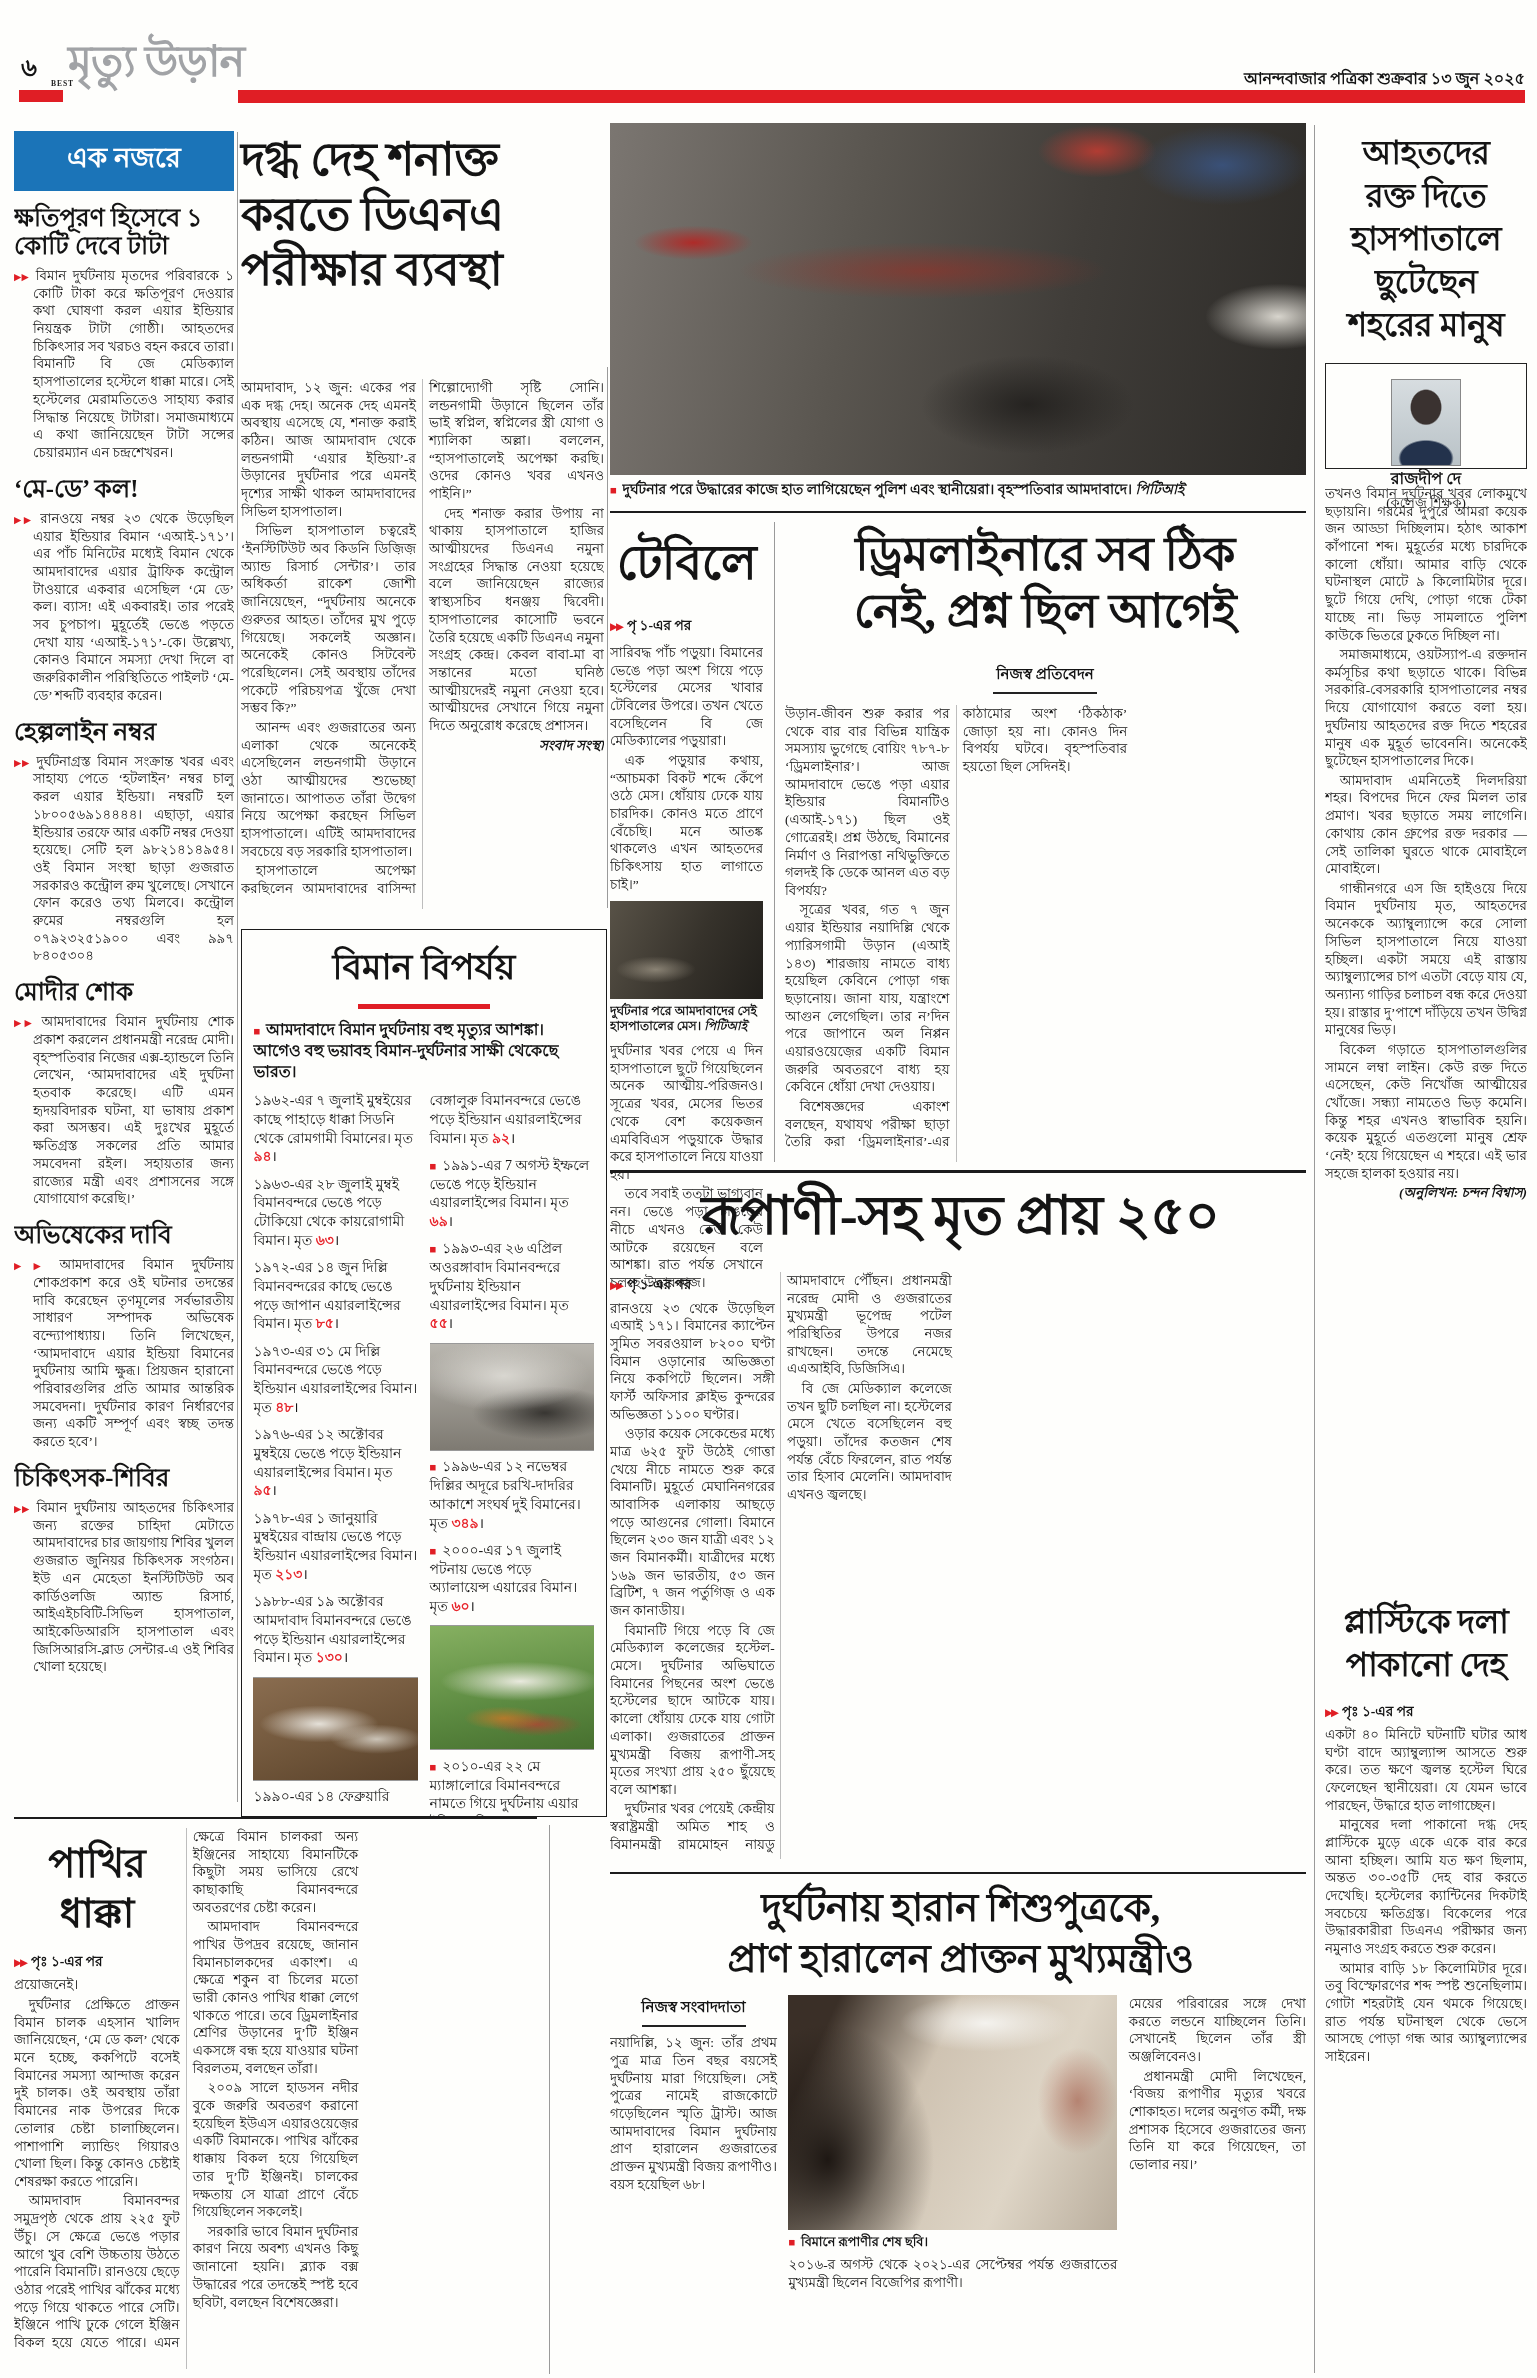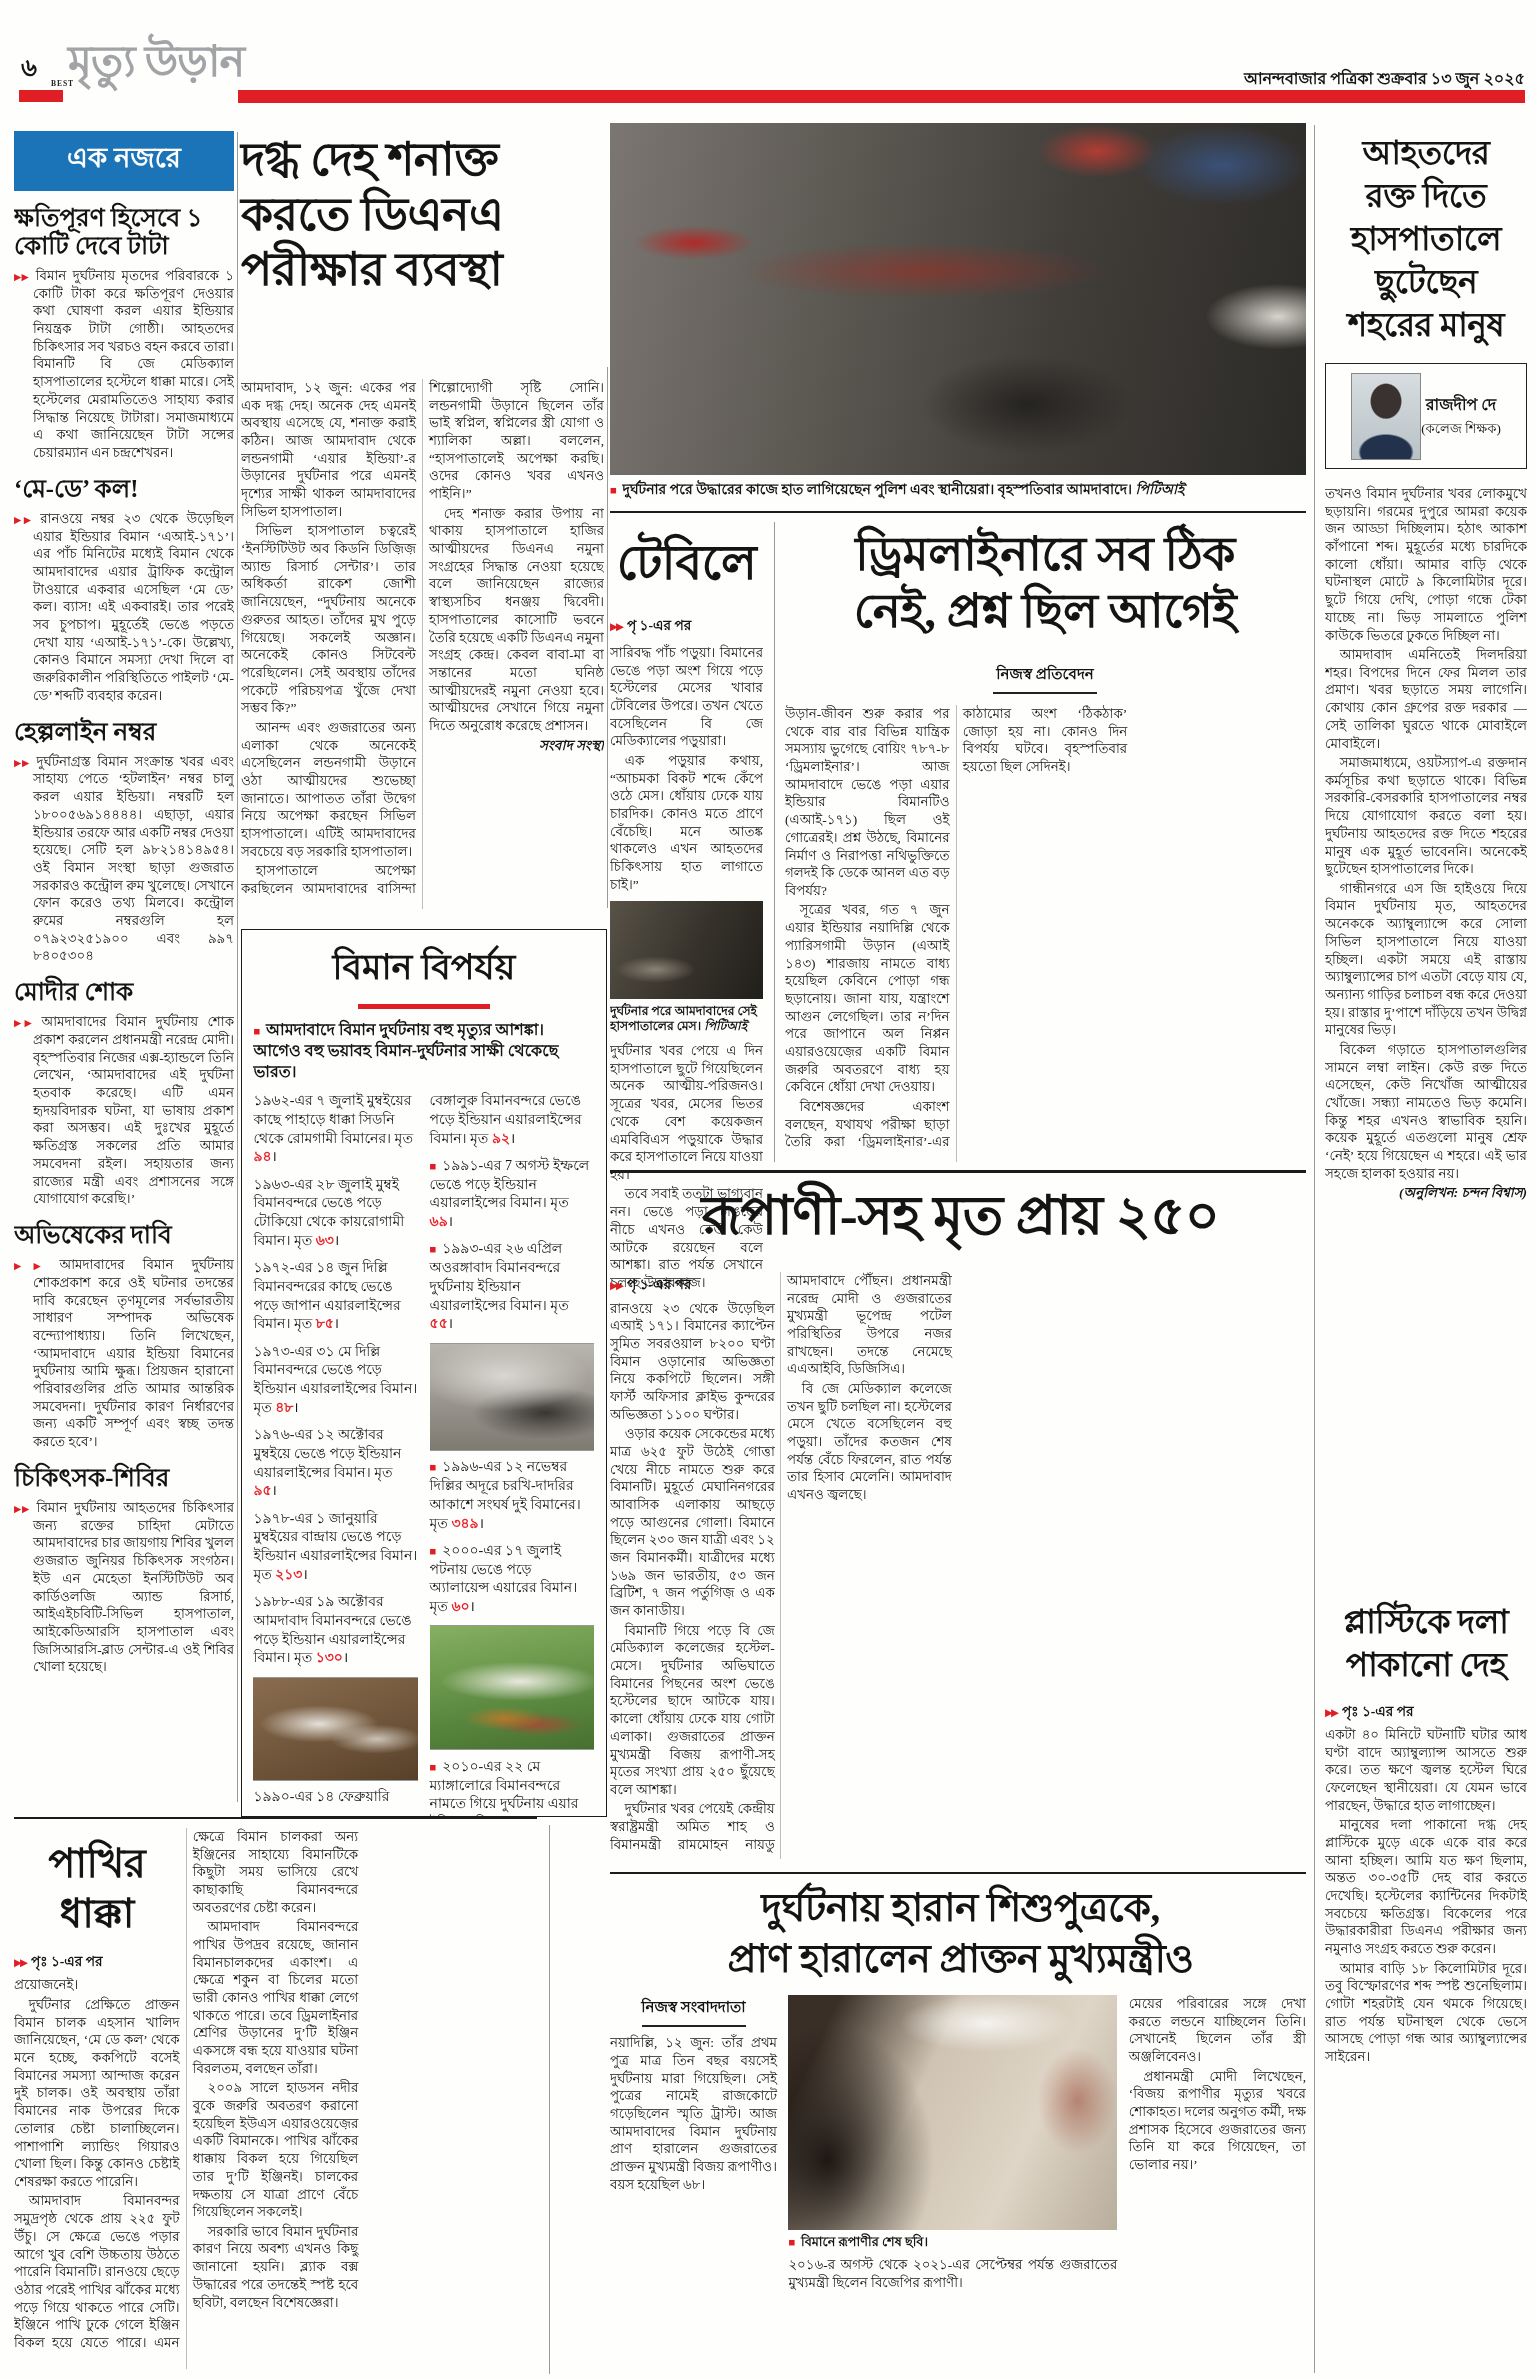--- a/index.html
+++ b/index.html
@@ -98,21 +98,21 @@
   .cbox-title{text-align:center;font-size:35px;font-weight:700;}
   .cbox-redline{width:132px;height:4.7px;background:#e01e25;margin:5.7px auto 11.4px;}
   .cbox-intro{font-size:16px;font-weight:700;line-height:1.3;margin-bottom:9.5px;}
   .cb-cols{display:flex;gap:11.4px;}
   .cb-col{flex:1;font-size:14px;line-height:1.34;}
   .cb-item{margin-bottom:8.5px;}
   .toll{color:#e8252c;font-weight:700;}
   .cb-photo{margin:7.6px 0;border-top:0.9px solid #999;border-bottom:0.9px solid #999;}
 
   
-  .authorbox{border:1.4px solid #222;display:flex;align-items:center;padding:25px;}
+  .authorbox{border:1.4px solid #222;display:flex;align-items:center;padding:15px;flex-direction:column;}
   .authorbox .who{flex:1;text-align:center;}
   .who .nm{font-size:16px;font-weight:700;}
   .who .rl{font-size:13.2px;}
   .sign{display:block;text-align:right;font-style:italic;font-weight:700;}
 </style>
 </head>
 <body>
 
 <div class="page">
 
@@ -307,22 +307,22 @@
   </div>
   <div class="abs authorbox" style="left:1325px;top:363px;width:202px;height:106px;box-sizing:border-box;">
     <div class="photo portrait" style="width:68px;height:85px;flex:none;border:0.9px solid #888;"></div>
     <div class="who">
       <div class="nm">রাজদীপ দে</div>
       <div class="rl">(কলেজ শিক্ষক)</div>
     </div>
   </div>
   <div class="abs bodytxt just hid" style="left:1325px;top:485px;width:202px;height:1098px;">
     <p class="first">তখনও বিমান দুর্ঘটনার খবর লোকমুখে ছড়ায়নি। গরমের দুপুরে আমরা কয়েক জন আড্ডা দিচ্ছিলাম। হঠাৎ আকাশ কাঁপানো শব্দ। মুহূর্তের মধ্যে চারদিকে কালো ধোঁয়া। আমার বাড়ি থেকে ঘটনাস্থল মোটে ৯ কিলোমিটার দূরে। ছুটে গিয়ে দেখি, পোড়া গন্ধে টেকা যাচ্ছে না। ভিড় সামলাতে পুলিশ কাউকে ভিতরে ঢুকতে দিচ্ছিল না।</p>
+    <p>সমাজমাধ্যমে, ওয়টস্যাপ-এ রক্তদান কর্মসূচির কথা ছড়াতে থাকে। বিভিন্ন সরকারি-বেসরকারি হাসপাতালের নম্বর দিয়ে যোগাযোগ করতে বলা হয়। দুর্ঘটনায় আহতদের রক্ত দিতে শহরের মানুষ এক মুহূর্ত ভাবেননি। অনেকেই ছুটেছেন হাসপাতালের দিকে।</p>
     <p>আমদাবাদ এমনিতেই দিলদরিয়া শহর। বিপদের দিনে ফের মিলল তার প্রমাণ। খবর ছড়াতে সময় লাগেনি। কোথায় কোন গ্রুপের রক্ত দরকার — সেই তালিকা ঘুরতে থাকে মোবাইলে মোবাইলে।</p>
-    <p>সমাজমাধ্যমে, ওয়টস্যাপ-এ রক্তদান কর্মসূচির কথা ছড়াতে থাকে। বিভিন্ন সরকারি-বেসরকারি হাসপাতালের নম্বর দিয়ে যোগাযোগ করতে বলা হয়। দুর্ঘটনায় আহতদের রক্ত দিতে শহরের মানুষ এক মুহূর্ত ভাবেননি। অনেকেই ছুটেছেন হাসপাতালের দিকে।</p>
     <p>গান্ধীনগরে এস জি হাইওয়ে দিয়ে বিমান দুর্ঘটনায় মৃত, আহতদের অনেককে অ্যাম্বুল্যান্সে করে সোলা সিভিল হাসপাতালে নিয়ে যাওয়া হচ্ছিল। একটা সময়ে এই রাস্তায় অ্যাম্বুল্যান্সের চাপ এতটা বেড়ে যায় যে, অন্যান্য গাড়ির চলাচল বন্ধ করে দেওয়া হয়। রাস্তার দু’পাশে দাঁড়িয়ে তখন উদ্বিগ্ন মানুষের ভিড়।</p>
     <p>বিকেল গড়াতে হাসপাতালগুলির সামনে লম্বা লাইন। কেউ রক্ত দিতে এসেছেন, কেউ নিখোঁজ আত্মীয়ের খোঁজে। সন্ধ্যা নামতেও ভিড় কমেনি। কিন্তু শহর এখনও স্বাভাবিক হয়নি। কয়েক মুহূর্তে এতগুলো মানুষ শ্রেফ ‘নেই’ হয়ে গিয়েছেন এ শহরে। এই ভার সহজে হালকা হওয়ার নয়।</p>
     <span class="sign">(অনুলিখন: চন্দন বিশ্বাস)</span>
   </div>
 
   <div class="abs hl plastic-h big-center" style="left:1325px;top:1601px;width:202px;">
     <span style="display:block">প্লাস্টিকে দলা</span>
     <span style="display:block">পাকানো দেহ</span>
   </div>
   <div class="abs" style="left:1325px;top:1696px;width:202px;">

